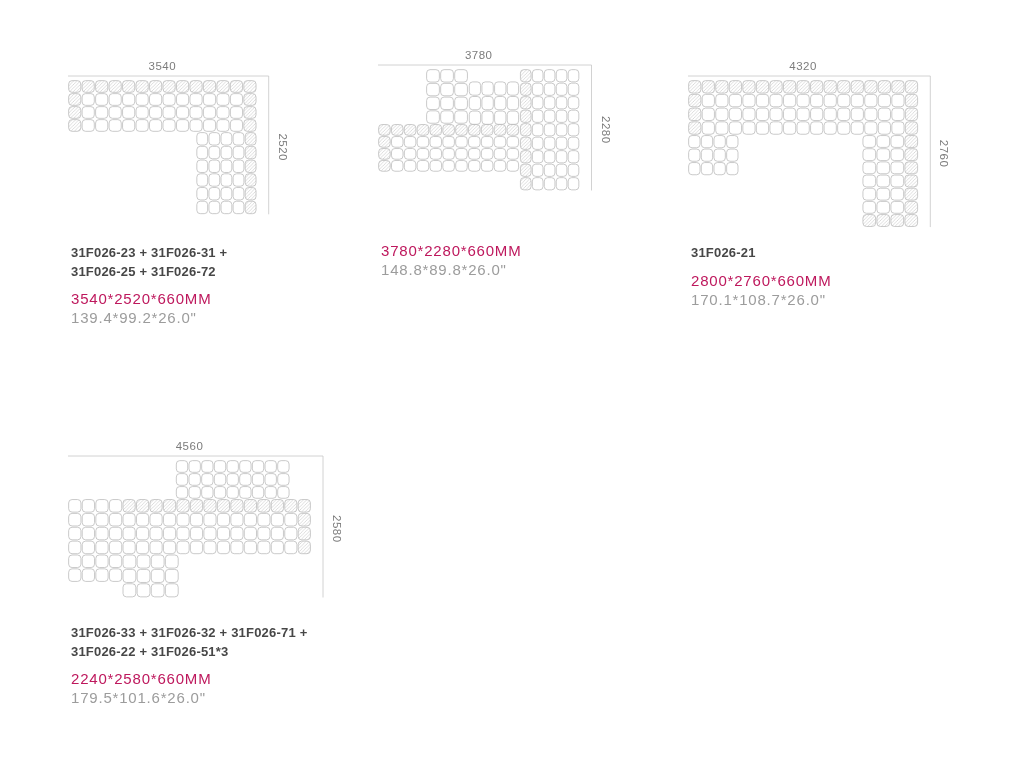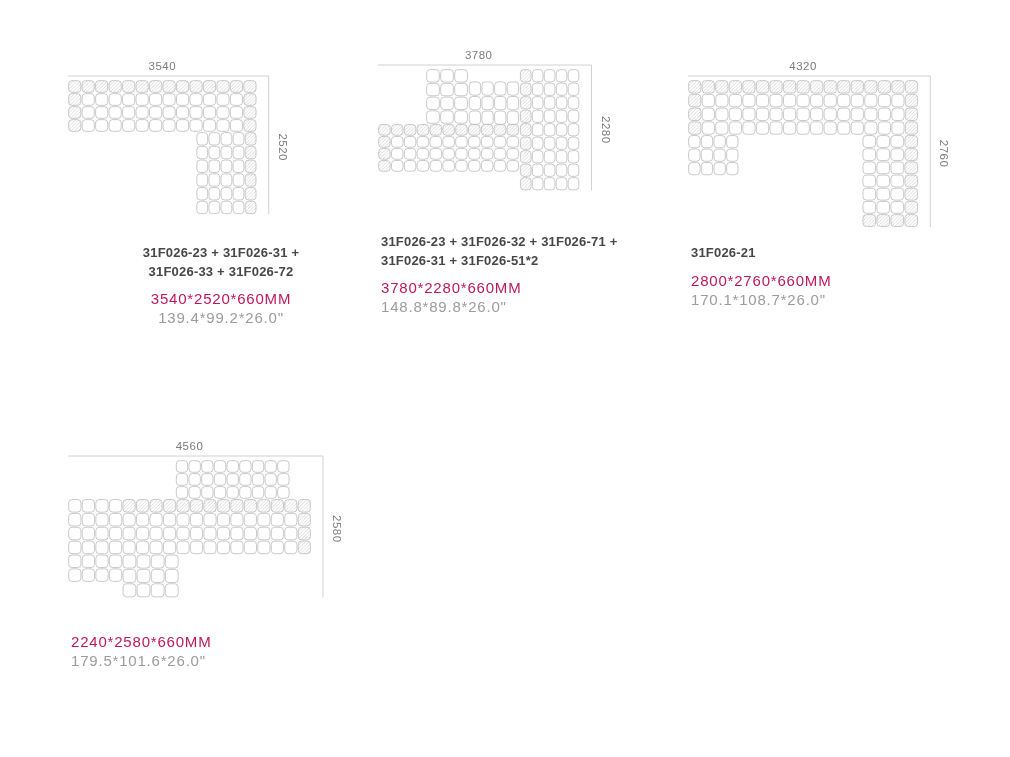--- a/index.html
+++ b/index.html
@@ -13,21 +13,21 @@
     width: 1010px;
     height: 757px;
     background: #ffffff;
     overflow: hidden;
   }
   .product-card {
     position: absolute;
     width: 310px;
     height: 290px;
   }
-  #card-0 { left: 68px;  top: 56px; text-align: center; }
+  #card-0 { left: 68px;  top: 56px; }
   #card-1 { left: 378px; top: 45px; }
   #card-2 { left: 688px; top: 56px; }
   #card-3 { left: 68px;  top: 436px; }
   .drawing {
     position: absolute;
     left: 0;
     top: 0;
   }
   .text-block {
     position: absolute;
@@ -155,21 +155,21 @@
           <rect x="177.23" y="131.52" width="10.80" height="12.42" rx="3.4" ry="3.4" fill="url(#hatch-0)" stroke="#bdbdbd" stroke-width="0.8"></rect>
           <rect x="128.84" y="145.24" width="10.80" height="12.42" rx="3.4" ry="3.4" fill="#ffffff" stroke="#bdbdbd" stroke-width="0.8"></rect>
           <rect x="140.94" y="145.24" width="10.80" height="12.42" rx="3.4" ry="3.4" fill="#ffffff" stroke="#bdbdbd" stroke-width="0.8"></rect>
           <rect x="153.03" y="145.24" width="10.80" height="12.42" rx="3.4" ry="3.4" fill="#ffffff" stroke="#bdbdbd" stroke-width="0.8"></rect>
           <rect x="165.13" y="145.24" width="10.80" height="12.42" rx="3.4" ry="3.4" fill="#ffffff" stroke="#bdbdbd" stroke-width="0.8"></rect>
           <rect x="177.23" y="145.24" width="10.80" height="12.42" rx="3.4" ry="3.4" fill="url(#hatch-0)" stroke="#bdbdbd" stroke-width="0.8"></rect>
         </svg></div>
     <div class="text-block">
       <div class="codes">
         <div>31F026-23 + 31F026-31 +</div>
-        <div>31F026-33 + 31F026-72</div>
+        <div>31F026-25 + 31F026-72</div>
       </div>
       <div class="size-mm">3540*2520*660MM</div>
       <div class="size-inch">139.4*99.2*26.0"</div>
     </div>
   </div>
 
   <div class="product-card" id="card-1">
     <div class="drawing"><svg width="240" height="150" viewBox="0 0 240 150" xmlns="http://www.w3.org/2000/svg">
           <defs>
             <pattern id="hatch-1" width="3.4" height="3.4" patternUnits="userSpaceOnUse">
@@ -288,24 +288,20 @@
           <rect x="39.17" y="115.53" width="11.54" height="10.69" rx="3.4" ry="3.4" fill="#ffffff" stroke="#bdbdbd" stroke-width="0.8"></rect>
           <rect x="52.01" y="115.53" width="11.54" height="10.69" rx="3.4" ry="3.4" fill="#ffffff" stroke="#bdbdbd" stroke-width="0.8"></rect>
           <rect x="64.85" y="115.53" width="11.54" height="10.69" rx="3.4" ry="3.4" fill="#ffffff" stroke="#bdbdbd" stroke-width="0.8"></rect>
           <rect x="77.69" y="115.53" width="11.54" height="10.69" rx="3.4" ry="3.4" fill="#ffffff" stroke="#bdbdbd" stroke-width="0.8"></rect>
           <rect x="90.53" y="115.53" width="11.54" height="10.69" rx="3.4" ry="3.4" fill="#ffffff" stroke="#bdbdbd" stroke-width="0.8"></rect>
           <rect x="103.37" y="115.53" width="11.54" height="10.69" rx="3.4" ry="3.4" fill="#ffffff" stroke="#bdbdbd" stroke-width="0.8"></rect>
           <rect x="116.21" y="115.53" width="11.54" height="10.69" rx="3.4" ry="3.4" fill="#ffffff" stroke="#bdbdbd" stroke-width="0.8"></rect>
           <rect x="129.05" y="115.53" width="11.54" height="10.69" rx="3.4" ry="3.4" fill="#ffffff" stroke="#bdbdbd" stroke-width="0.8"></rect>
         </svg></div>
     <div class="text-block">
-      <div class="codes">
-        <div>31F026-23 + 31F026-32 + 31F026-71 +</div>
-        <div>31F026-31 + 31F026-51*2</div>
-      </div>
       <div class="size-mm">3780*2280*660MM</div>
       <div class="size-inch">148.8*89.8*26.0"</div>
     </div>
   </div>
 
   <div class="product-card" id="card-2">
     <div class="drawing"><svg width="269" height="176" viewBox="0 0 269 176" xmlns="http://www.w3.org/2000/svg">
           <defs>
             <pattern id="hatch-2" width="3.4" height="3.4" patternUnits="userSpaceOnUse">
               <path d="M0,3.4 l3.4,-3.4 M-0.85,0.85 l1.7,-1.7 M2.55,4.25 l1.7,-1.7" stroke="#c9c9c9" stroke-width="0.65" fill="none"></path>
@@ -558,18 +554,22 @@
           <rect x="55.02" y="133.38" width="12.82" height="13.09" rx="3.4" ry="3.4" fill="#ffffff" stroke="#bdbdbd" stroke-width="0.8"></rect>
           <rect x="69.14" y="133.38" width="12.82" height="13.09" rx="3.4" ry="3.4" fill="#ffffff" stroke="#bdbdbd" stroke-width="0.8"></rect>
           <rect x="83.27" y="133.38" width="12.82" height="13.09" rx="3.4" ry="3.4" fill="#ffffff" stroke="#bdbdbd" stroke-width="0.8"></rect>
           <rect x="97.39" y="133.38" width="12.82" height="13.09" rx="3.4" ry="3.4" fill="#ffffff" stroke="#bdbdbd" stroke-width="0.8"></rect>
           <rect x="55.02" y="147.77" width="12.82" height="13.09" rx="3.4" ry="3.4" fill="#ffffff" stroke="#bdbdbd" stroke-width="0.8"></rect>
           <rect x="69.14" y="147.77" width="12.82" height="13.09" rx="3.4" ry="3.4" fill="#ffffff" stroke="#bdbdbd" stroke-width="0.8"></rect>
           <rect x="83.27" y="147.77" width="12.82" height="13.09" rx="3.4" ry="3.4" fill="#ffffff" stroke="#bdbdbd" stroke-width="0.8"></rect>
           <rect x="97.39" y="147.77" width="12.82" height="13.09" rx="3.4" ry="3.4" fill="#ffffff" stroke="#bdbdbd" stroke-width="0.8"></rect>
         </svg></div>
     <div class="text-block">
+      <div class="codes">
+        <div>31F026-33 + 31F026-32 + 31F026-71 +</div>
+        <div>31F026-22 + 31F026-51*3</div>
+      </div>
       <div class="size-mm">2240*2580*660MM</div>
       <div class="size-inch">179.5*101.6*26.0"</div>
     </div>
   </div>
 
 </div>
 
 </body></html>

